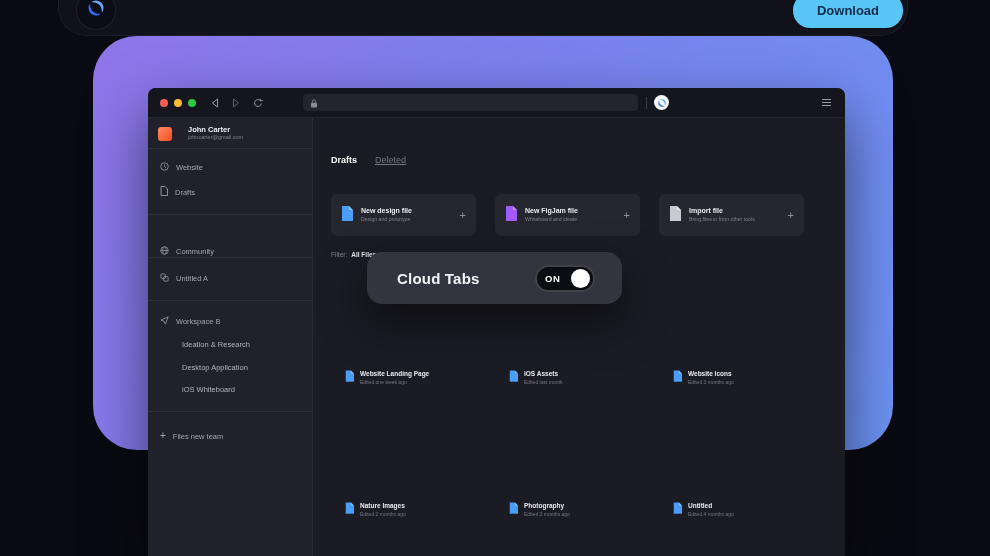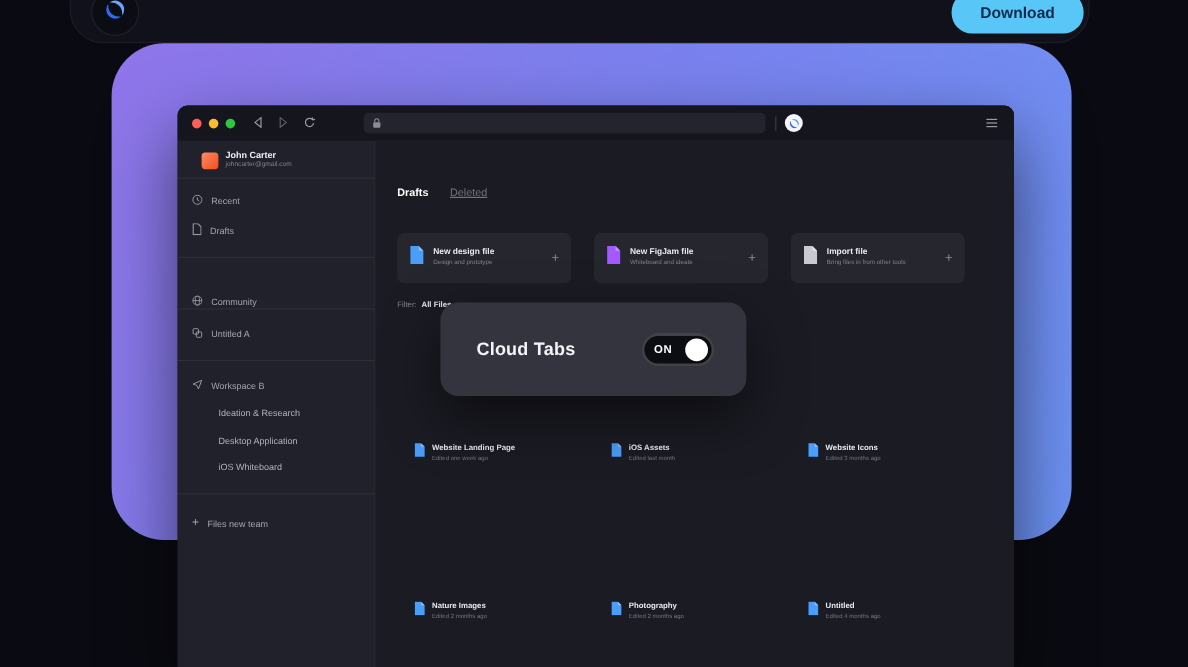--- a/index.html
+++ b/index.html
@@ -39,21 +39,21 @@
   .favicon{width:15px;height:15px;border-radius:50%;background:#f3f5f9;margin-left:7px;
            display:flex;align-items:center;justify-content:center;}
   .menu-btn{margin-left:auto;cursor:pointer;padding:2px;}
   .menu-btn i{display:block;width:9px;height:1.3px;background:#9a9aa3;margin:1.6px 0;}
 
   
   .app{display:flex;height:438px;}
   .sidebar{width:164px;background:#21212b;border-right:1px solid #2a2a35;position:relative;flex:none;}
   .main{flex:1;position:relative;background:#1b1b24;}
 
-  .user-row{position:absolute;top:8px;left:20px;display:flex;gap:6px;align-items:flex-end;cursor:pointer;}
+  .user-row{position:absolute;top:8px;left:10px;display:flex;gap:16px;align-items:flex-end;cursor:pointer;}
   .avatar{width:14px;height:14px;border-radius:3px;background:linear-gradient(135deg,#ff8a65,#f24e1e);}
   .user-name{font-size:7.5px;font-weight:700;color:#f0f0f6;line-height:8px;}
   .user-email{font-size:5.5px;color:#83838d;line-height:7px;}
 
   .sb-divider{position:absolute;left:0;right:0;height:1px;background:rgba(255,255,255,0.06);}
   .sb-item{position:absolute;left:12px;height:16px;display:flex;align-items:center;gap:7px;
            color:#a5a5b0;font-size:7.5px;cursor:pointer;white-space:nowrap;}
   .sb-sub{left:34px;color:#b2b2bd;}
   .plus-glyph{font-size:10px;color:#a5a5b0;line-height:10px;}
 
@@ -74,21 +74,21 @@
   .filter-caret{font-size:6px;color:#9a9aa3;}
 
   .files-row{position:absolute;left:18px;display:flex;gap:19px;}
   .row1{top:250px;}
   .row2{top:382px;}
   .tile{width:145px;display:flex;gap:6px;align-items:center;padding-left:14px;box-sizing:border-box;cursor:pointer;}
   .tile-title{font-size:6.5px;font-weight:700;color:#e9e9f0;line-height:8px;}
   .tile-sub{font-size:5px;color:#75757f;line-height:6px;margin-top:1px;}
 
   
-  .popup{position:absolute;left:219px;top:164px;width:255px;height:78px;border-radius:15px;
+  .popup{position:absolute;left:219px;top:164px;width:255px;height:52px;border-radius:15px;
          background:#34343f;box-shadow:0 18px 44px rgba(0,0,0,0.55);display:flex;align-items:center;
          justify-content:space-between;padding:0 27px 0 30px;box-sizing:border-box;z-index:6;}
   .popup-title{font-size:15px;font-weight:700;color:#f4f4f8;letter-spacing:0.2px;}
   .toggle{width:60px;height:27px;border-radius:14px;background:#0c0c13;
           border:2px solid rgba(255,255,255,0.22);display:flex;align-items:center;
           padding:0 3px 0 8px;box-sizing:border-box;cursor:pointer;}
   .toggle-label{font-size:9.5px;font-weight:800;color:#ffffff;letter-spacing:0.5px;text-align:center;}
   .knob{width:19px;height:19px;border-radius:50%;background:#ffffff;margin-left:auto;}
 </style>
 </head>
@@ -175,21 +175,21 @@
         </div>
         <div class="sb-divider" style="top:30px"></div>
 
         <div class="sb-item" style="top:41px">
           <span>
             <svg width="9" height="9" viewBox="0 0 10 10">
                 <circle cx="5" cy="5" r="4.2" fill="none" stroke="#9a9aa5" stroke-width="0.9"></circle>
                 <path d="M5 2.8v2.4l1.7 1" fill="none" stroke="#9a9aa5" stroke-width="0.9"></path>
               </svg>
           </span>
-          <span>Recent</span>
+          <span>Website</span>
         </div>
         <div class="sb-item" style="top:66px">
           <span>
             <svg width="8" height="10" viewBox="0 0 8 10">
                 <path d="M1 .5h4L7.5 3v6.5H1z" fill="none" stroke="#9a9aa5" stroke-width="0.9"></path>
               </svg>
           </span>
           <span>Drafts</span>
         </div>
         <div class="sb-divider" style="top:96px"></div>

